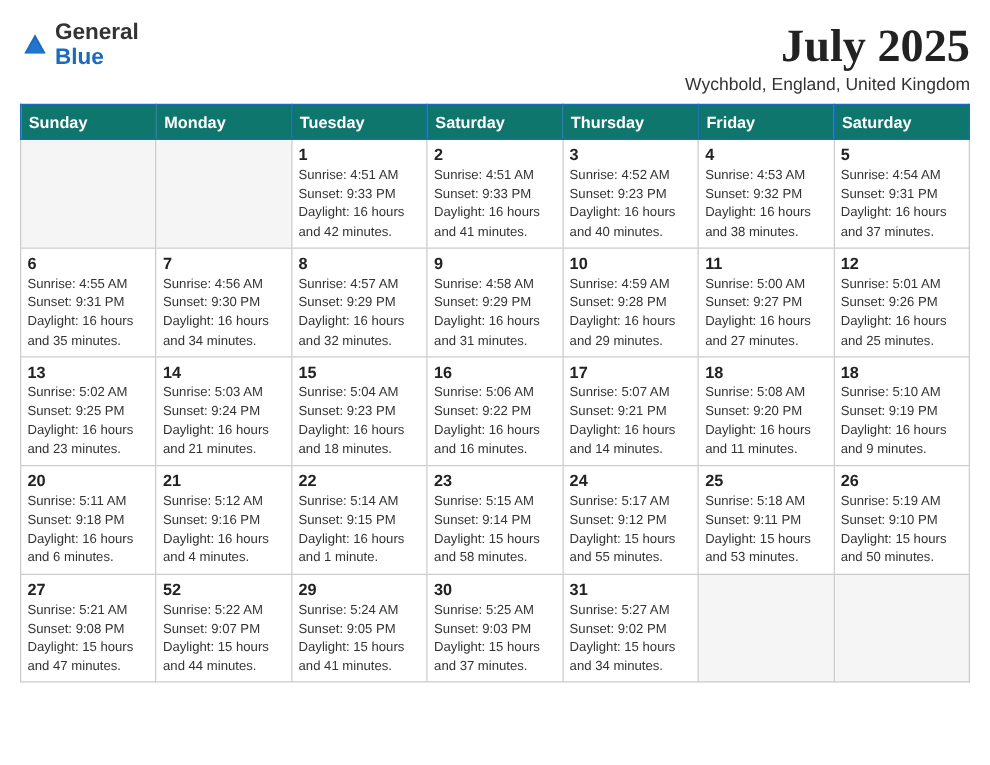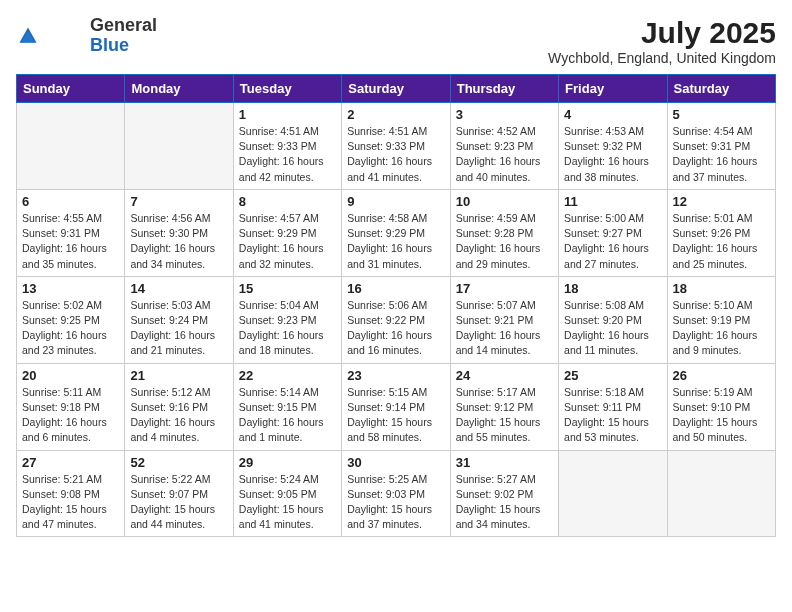--- a/index.html
+++ b/index.html
@@ -18,47 +18,47 @@
     }
     .logo {
       display: flex;
       align-items: center;
       gap: 4px;
     }
     .logo-text {
       font-size: 18px;
       font-weight: bold;
       line-height: 1.1;
-      margin-left: 46px;
     }
     .logo-general { color: #333; }
     .logo-blue { color: #1a6abf; }
     .logo-icon {
       width: 24px;
       height: 24px;
     }
     .title-block {
       text-align: right;
     }
     .month-year {
-      font-size: 30px;
+      font-size: 37px;
       font-weight: bold;
       color: #222;
+      font-family: Liberation Serif, serif;
     }
     .location {
       font-size: 14px;
       color: #333;
     }
     .calendar {
       width: 100%;
       border-collapse: collapse;
       font-size: 11px;
     }
     .calendar th {
-      background: #4c1d95;
+      background: #0f766e;
       color: #fff;
       text-align: left;
       padding: 6px 6px;
       font-size: 13px;
       font-weight: bold;
       border: 1px solid #1a6abf;
     }
     .calendar td {
       border: 1px solid #ccc;
       vertical-align: top;

